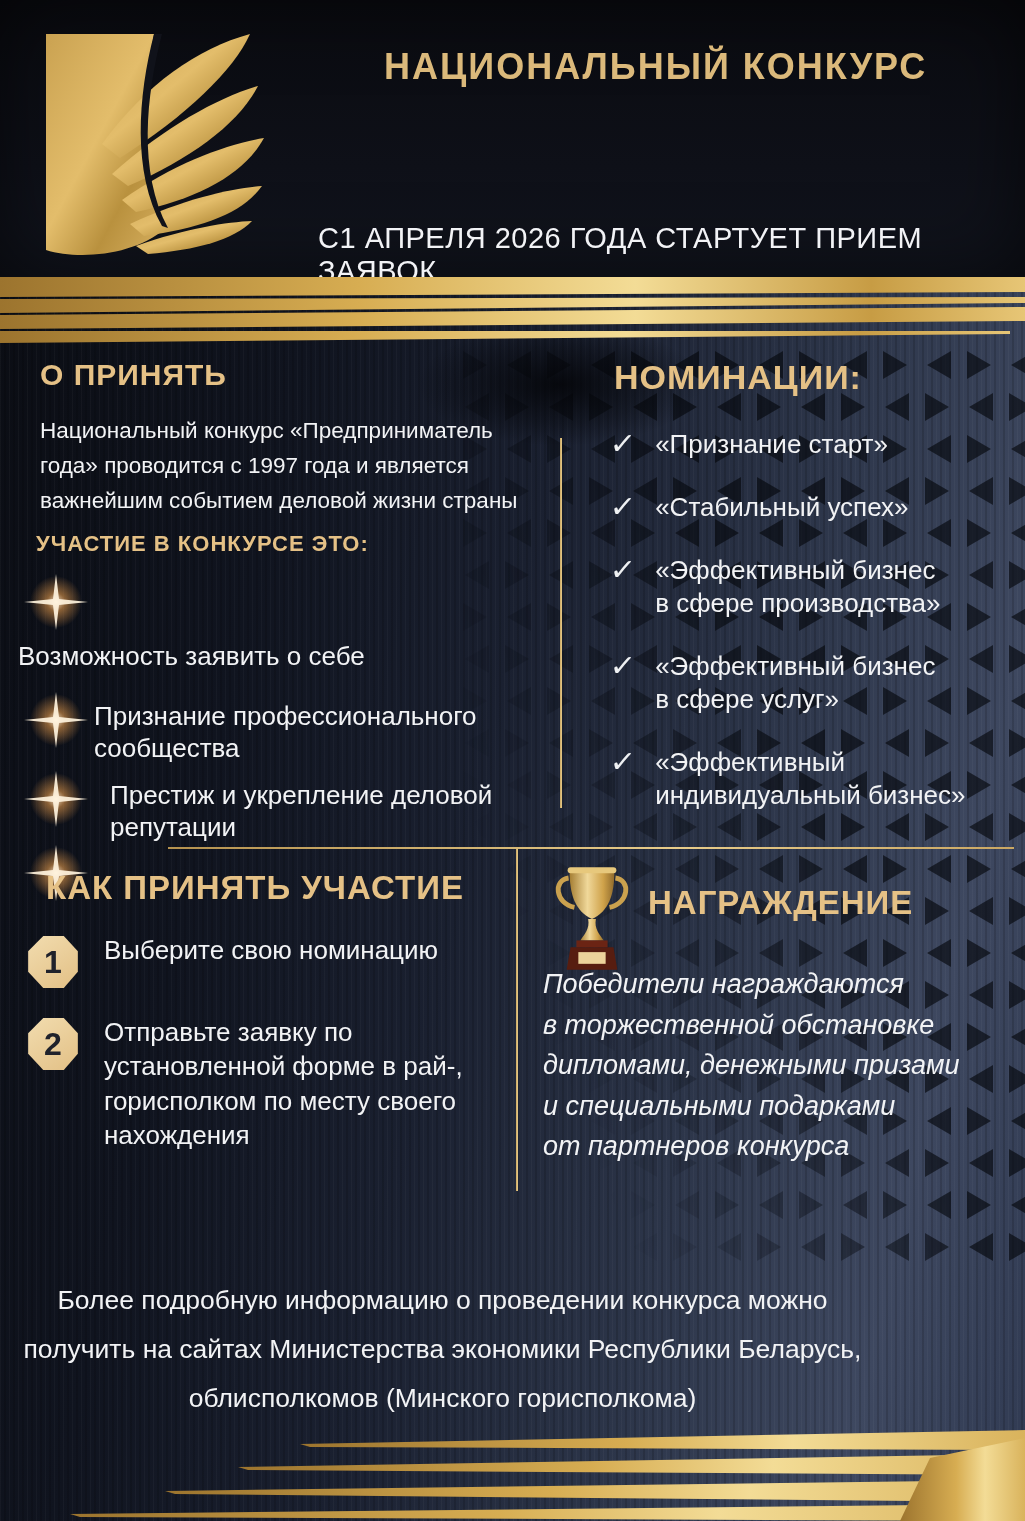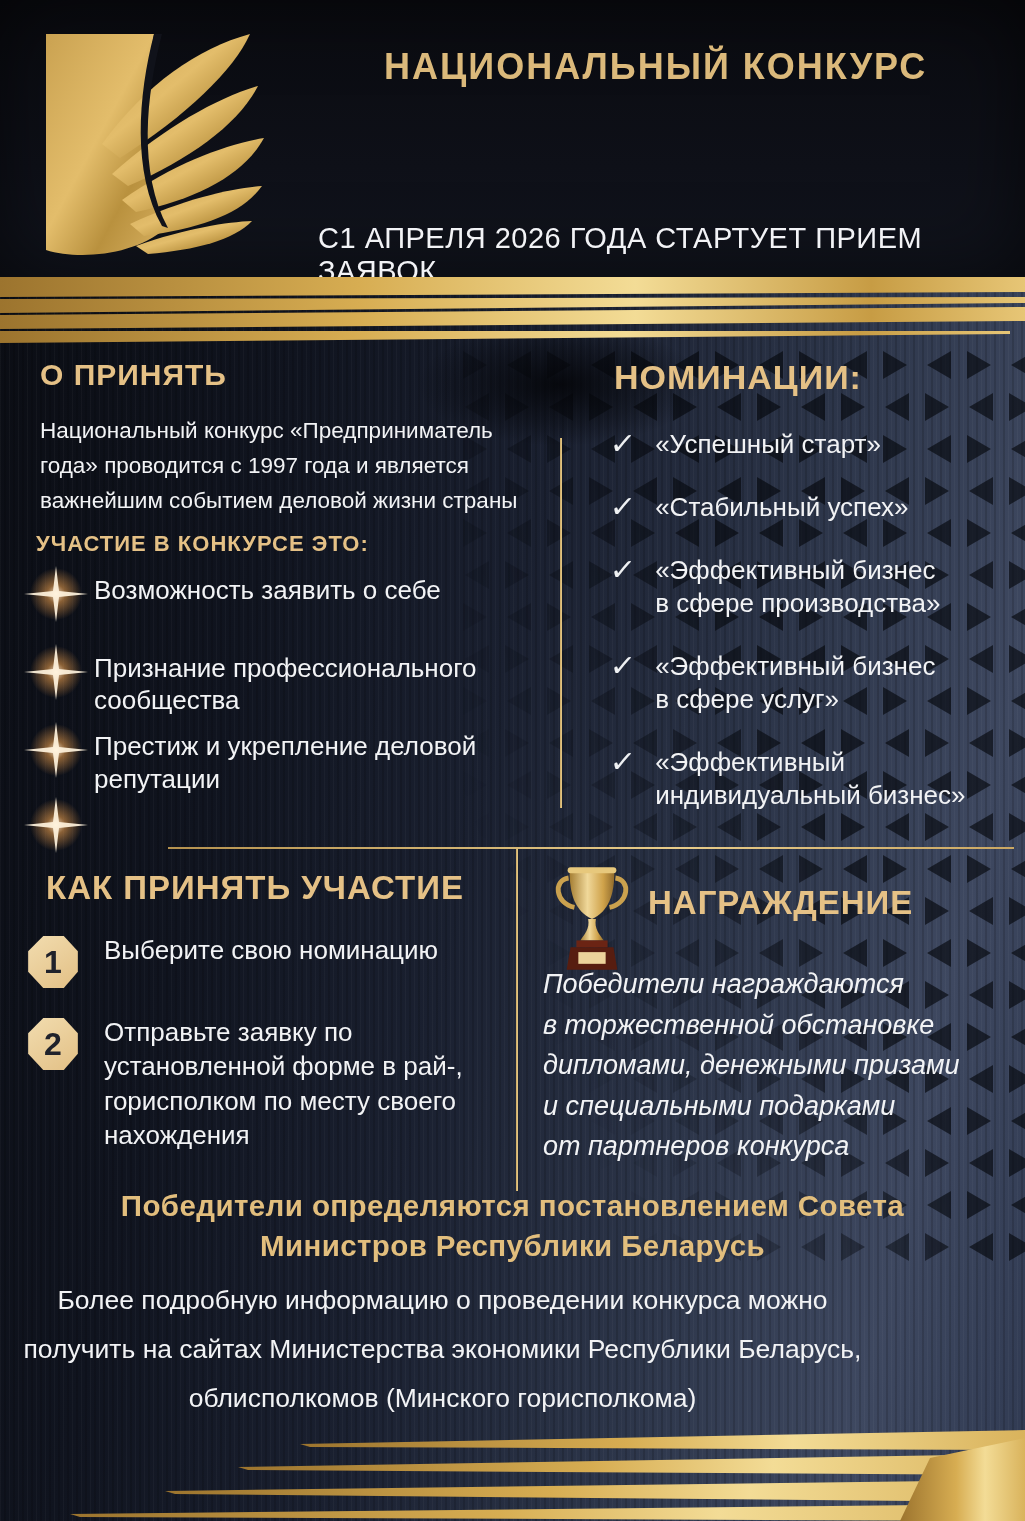--- a/index.html
+++ b/index.html
@@ -35,21 +35,21 @@
   .nom-h{left:614px;top:358px;font-size:34px;}
   .howto-h{left:46px;top:869px;font-size:33px;}
   .award-h{left:648px;top:884px;font-size:33px;}
 
   .pre{white-space:pre-line;}
   .about-body{position:absolute;left:40px;top:414px;width:510px;font-size:22.5px;line-height:1.55;}
 
   
   .bullets{position:absolute;left:18px;top:574px;width:530px;}
   .bullet-row{display:flex;align-items:flex-start;}
-  .bullet-row.m1{margin-bottom:28px;} .bullet-row.m2{margin-bottom:14px;} .bullet-row.m3{margin-bottom:10px;}
+  .bullet-row.m1{margin-bottom:28px;flex-direction:column;} .bullet-row.m2{margin-bottom:14px;} .bullet-row.m3{margin-bottom:10px;gap:16px;}
   .bullet-star{flex:0 0 76px;margin-top:-10px;}
   .bullet-text{font-size:26px;line-height:1.24;width:440px;}
 
   
   .noms{position:absolute;left:610px;top:428px;display:flex;flex-direction:column;gap:30px;}
   .nom-row{display:flex;align-items:flex-start;gap:20px;}
   .nom-check{font-size:30px;line-height:1.05;color:#eef0f2;transform:skewX(-6deg);}
   .nom-text{font-size:26px;line-height:1.27;width:345px;}
 
   
@@ -177,21 +177,21 @@
         <circle cx="38" cy="30" r="26" fill="url(#sg)"></circle>
         <path d="M38,2 L41,27 L70,30 L41,33 L38,58 L35,33 L6,30 L35,27 Z" fill="#fff3dd" opacity=".92"></path>
       </svg>
     </div>
   </div>
 
   <div class="h-gold nom-h">НОМИНАЦИИ:</div>
   <div class="noms">
     <div class="nom-row">
       <span class="nom-check">✓</span>
-      <span class="nom-text pre">«Успешный старт»</span>
+      <span class="nom-text pre">«Признание старт»</span>
     </div>
     <div class="nom-row">
       <span class="nom-check">✓</span>
       <span class="nom-text pre">«Стабильный успех»</span>
     </div>
     <div class="nom-row">
       <span class="nom-check">✓</span>
       <span class="nom-text pre">«Эффективный бизнес
 в сфере производства»</span>
     </div>
@@ -244,22 +244,20 @@
     <path d="M18,85 H62 L66,108 H14 Z" fill="#571d10"></path>
     <rect x="26" y="90" width="28" height="12" fill="#ecd39b"></rect>
   </svg>
   <div class="h-gold award-h">НАГРАЖДЕНИЕ</div>
   <div class="award-body pre">Победители награждаются
 в торжественной обстановке
 дипломами, денежными призами
 и специальными подарками
 от партнеров конкурса</div>
 
-  <div class="foot-gold pre">Победители определяются постановлением Совета
-Министров Республики Беларусь</div>
   <div class="foot-info pre">Более подробную информацию о проведении конкурса можно
 получить  на сайтах Министерства экономики Республики Беларусь,
 облисполкомов (Минского горисполкома)</div>
 
   <svg class="band band-bottom" viewBox="0 0 1025 93" preserveAspectRatio="none">
     <defs>
       <linearGradient id="gb2" x1="0" y1="0" x2="1" y2="0">
         <stop offset="0" stop-color="#9c742e"></stop>
           <stop offset=".45" stop-color="#d7ad52"></stop>
         <stop offset=".68" stop-color="#f3dc96"></stop>

